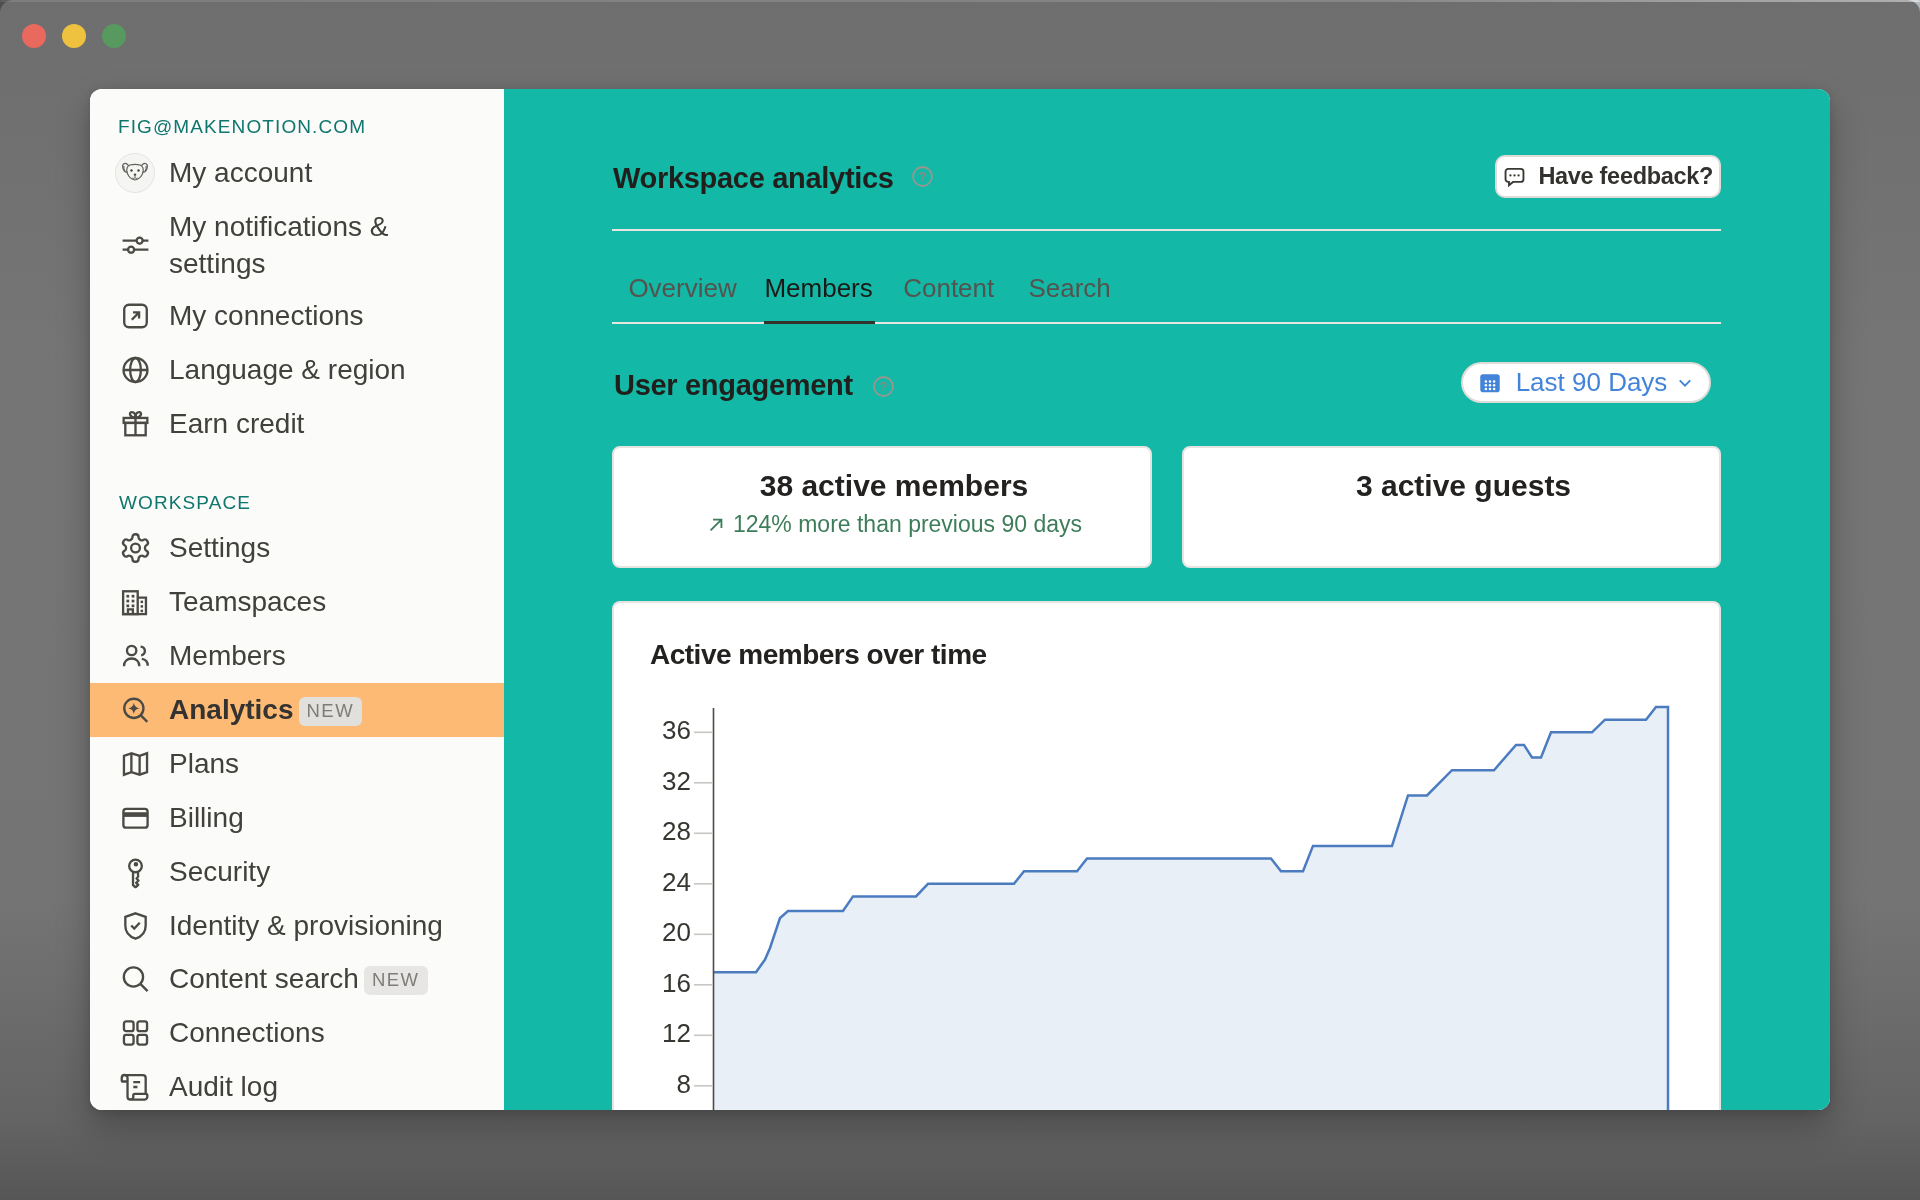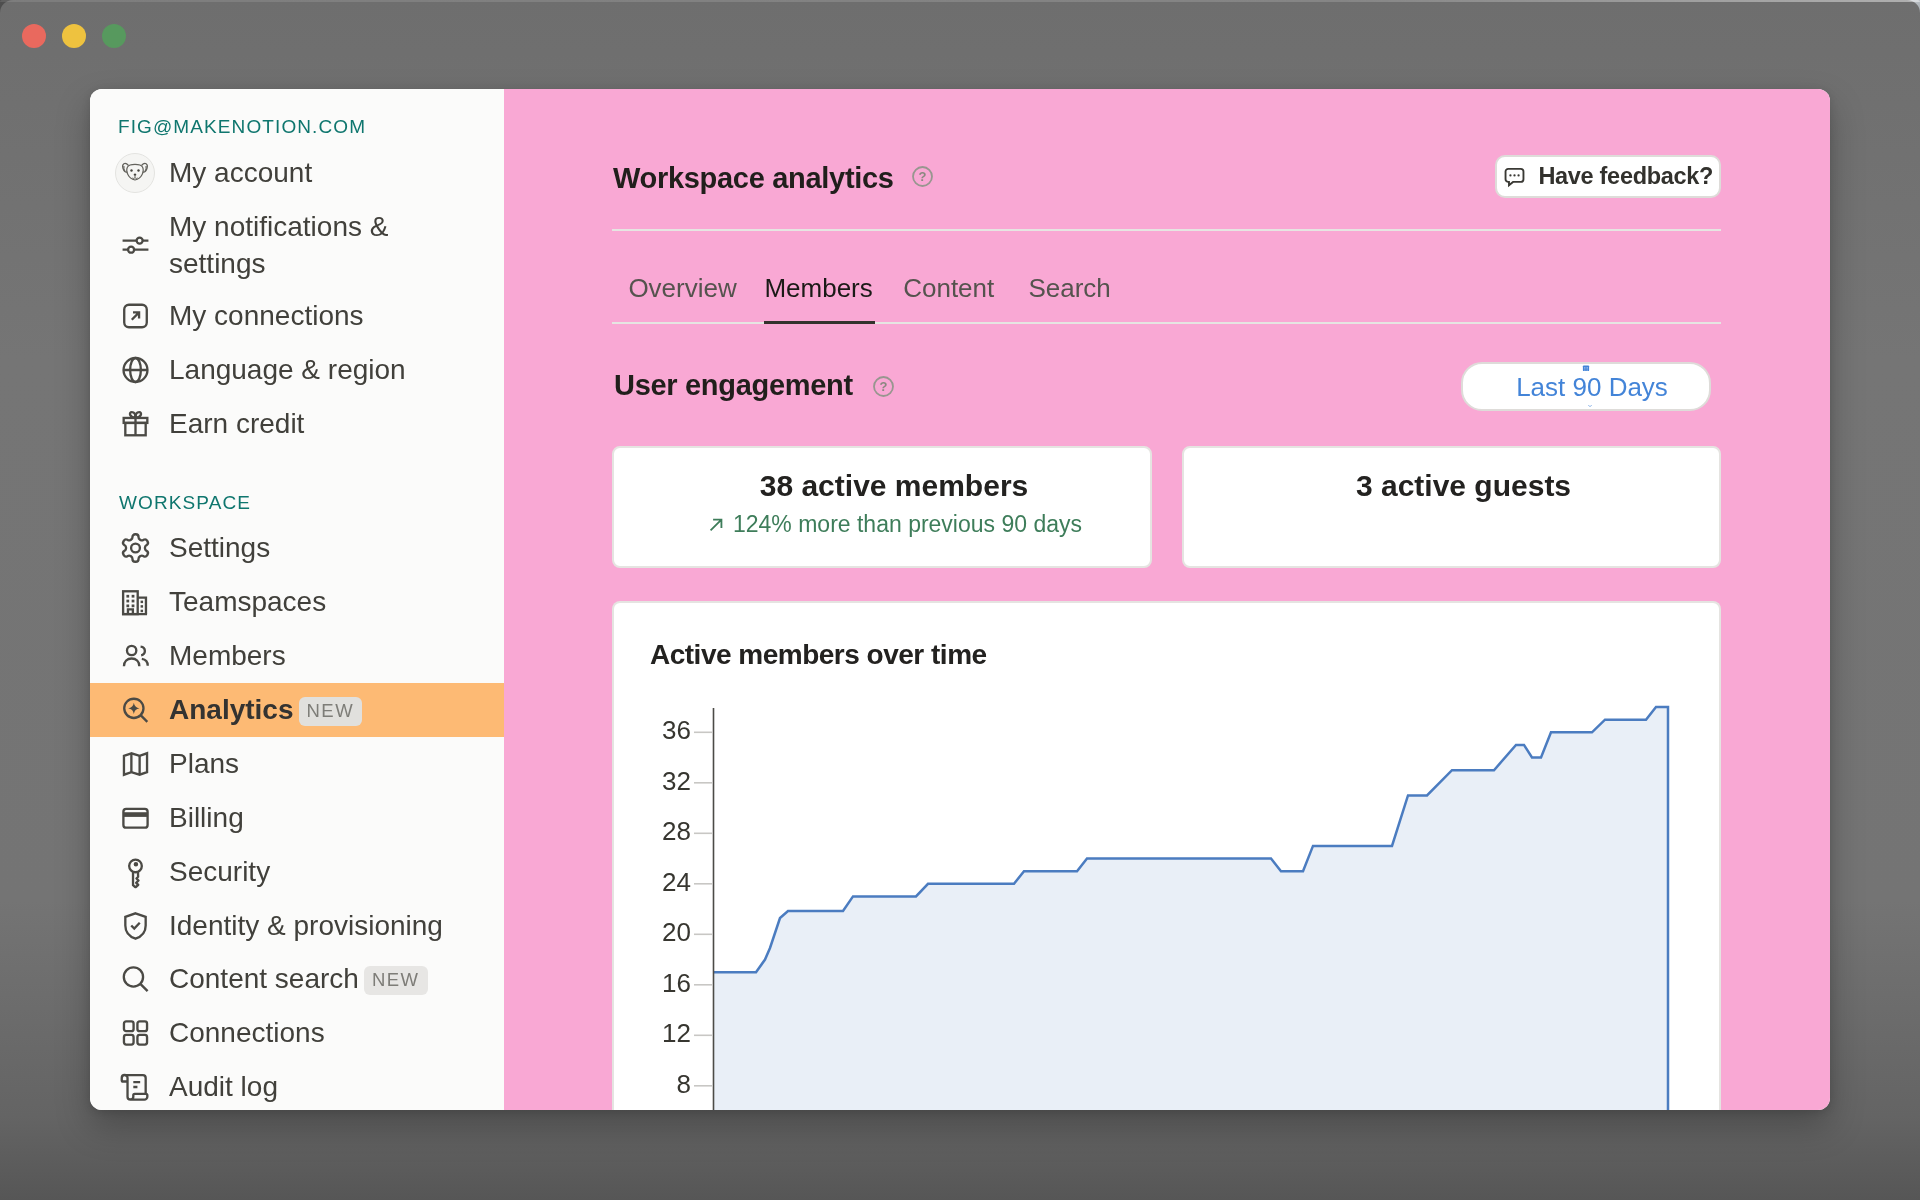--- a/index.html
+++ b/index.html
@@ -10,21 +10,21 @@
     position:relative;
   }
   .light { position:absolute; top:24px; width:24px; height:24px; border-radius:50%; }
   .win {
     position:absolute; left:90px; top:89px; width:1740px; height:1021px;
     background:#ffffff; border-radius:12px; overflow:hidden;
     box-shadow:0 16px 34px rgba(0,0,0,.25), 0 2px 8px rgba(0,0,0,.12);
     display:flex;
   }
   .sidebar { width:414px; background:#fbfbfa; position:relative; flex:none; }
-  .main { flex:1; position:relative; background:#f9a8d4; }
+  .main { flex:1; position:relative; background:#14b8a6; }
 
   
   .sb-label { position:absolute; left:29px; font-size:19px; color:#0f766e; letter-spacing:1.1px; }
   .row { position:absolute; left:0; width:414px; height:54px;padding-left:34px; }
   .row .ic { position:absolute; left:29px; top:50%; transform:translateY(-50%); width:33px; height:33px; }
   .row .tx { position:absolute; left:79px; top:50%; transform:translateY(-50%); font-size:28px; color:#41403b; white-space:nowrap; }
   .row .tx { left:79px; }
   .row-active { background:#fdba74; }
   .badge {
     display:inline-block; vertical-align:2px; margin-left:5px;
@@ -256,21 +256,21 @@
     <div class="tab" style="left:524.4px; top:184px;">Search</div>
     <div class="divider" style="left:108px; top:232.5px; width:1109px;"></div>
     <div class="tab-underline" style="left:260.4px; top:232px; width:111px;"></div>
 
     <div class="h1" style="left:110px; top:279.5px;">User engagement</div>
     <svg class="help" style="left:369px; top:286.5px;" viewBox="0 0 21 21">
       <circle cx="10.5" cy="10.5" r="9.5" fill="none" stroke="#98968f" stroke-width="1.8"></circle>
       <text x="10.5" y="15" font-size="13" font-weight="700" fill="#8a8880" text-anchor="middle" font-family="Liberation Sans">?</text>
     </svg>
 
-    <div class="btn" style="left:956.5px; top:273px; width:250px; height:49px; border-radius:21px;flex-direction:column;">
+    <div class="btn" style="left:956.5px; top:273px; width:250px; height:41px; border-radius:21px;">
       <svg width="26" height="26" viewBox="0 0 24 24">
         <rect x="3" y="4" width="18" height="16.5" rx="2.6" fill="#4384d8"></rect>
         <g fill="#ffffff">
           <circle cx="8.2" cy="10.6" r="1.15"></circle>
             <circle cx="12" cy="10.6" r="1.15"></circle>
             <circle cx="15.8" cy="10.6" r="1.15"></circle>
           <circle cx="8.2" cy="14.1" r="1.15"></circle>
             <circle cx="12" cy="14.1" r="1.15"></circle>
             <circle cx="15.8" cy="14.1" r="1.15"></circle>
           <circle cx="8.2" cy="17.6" r="1.15"></circle>

